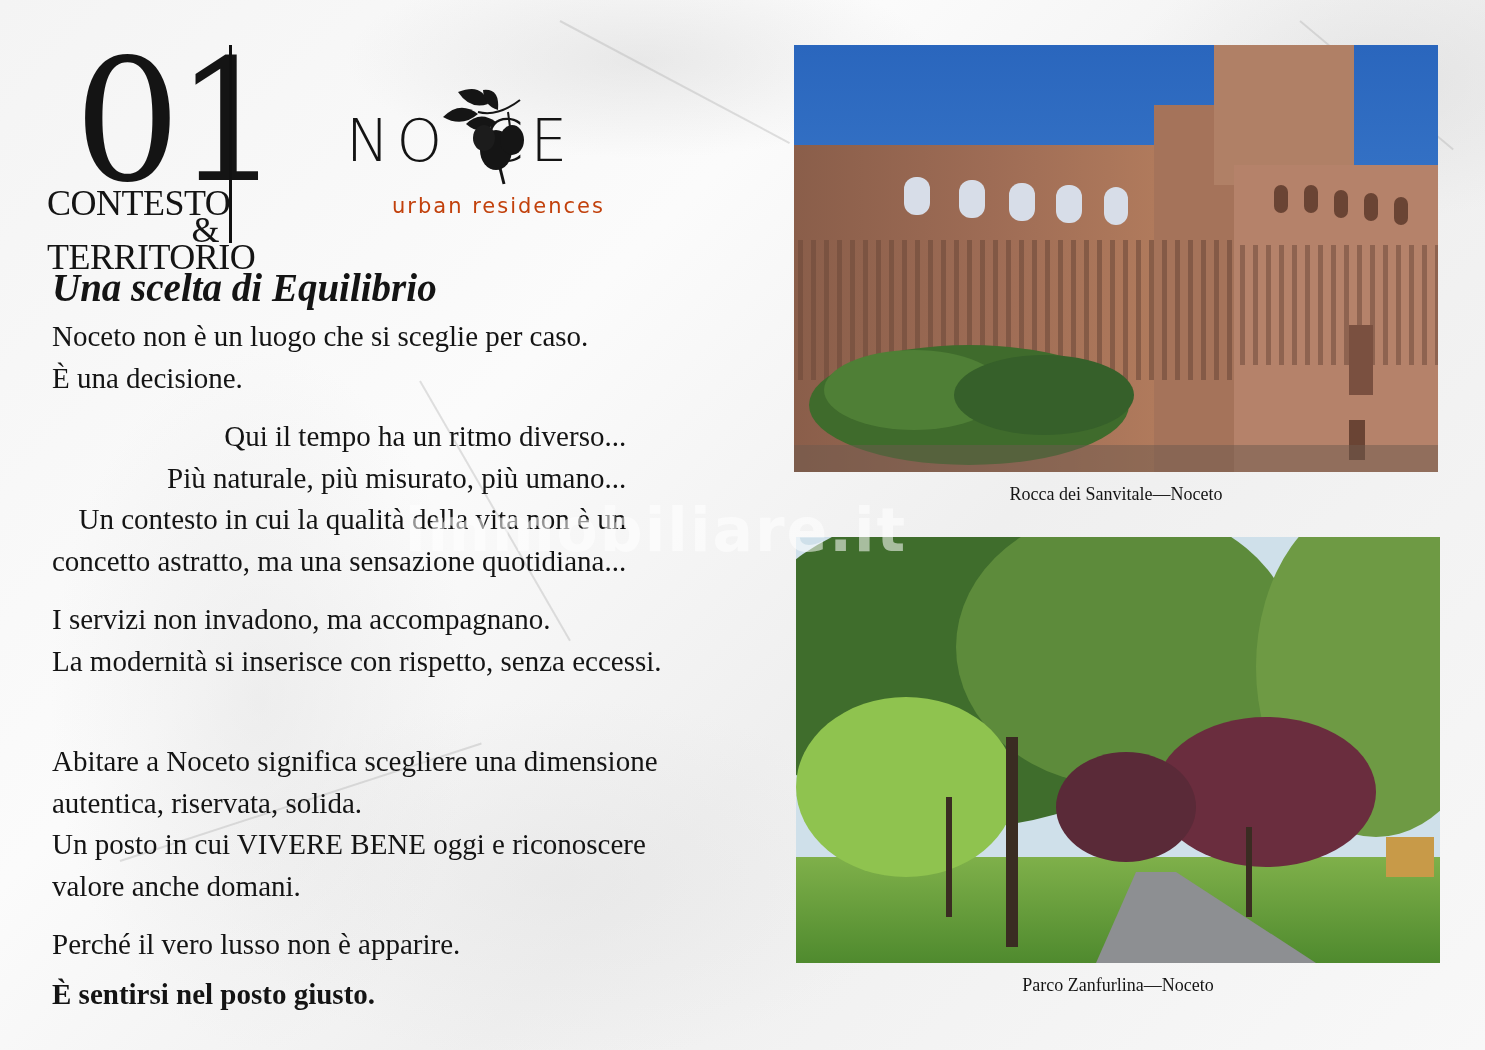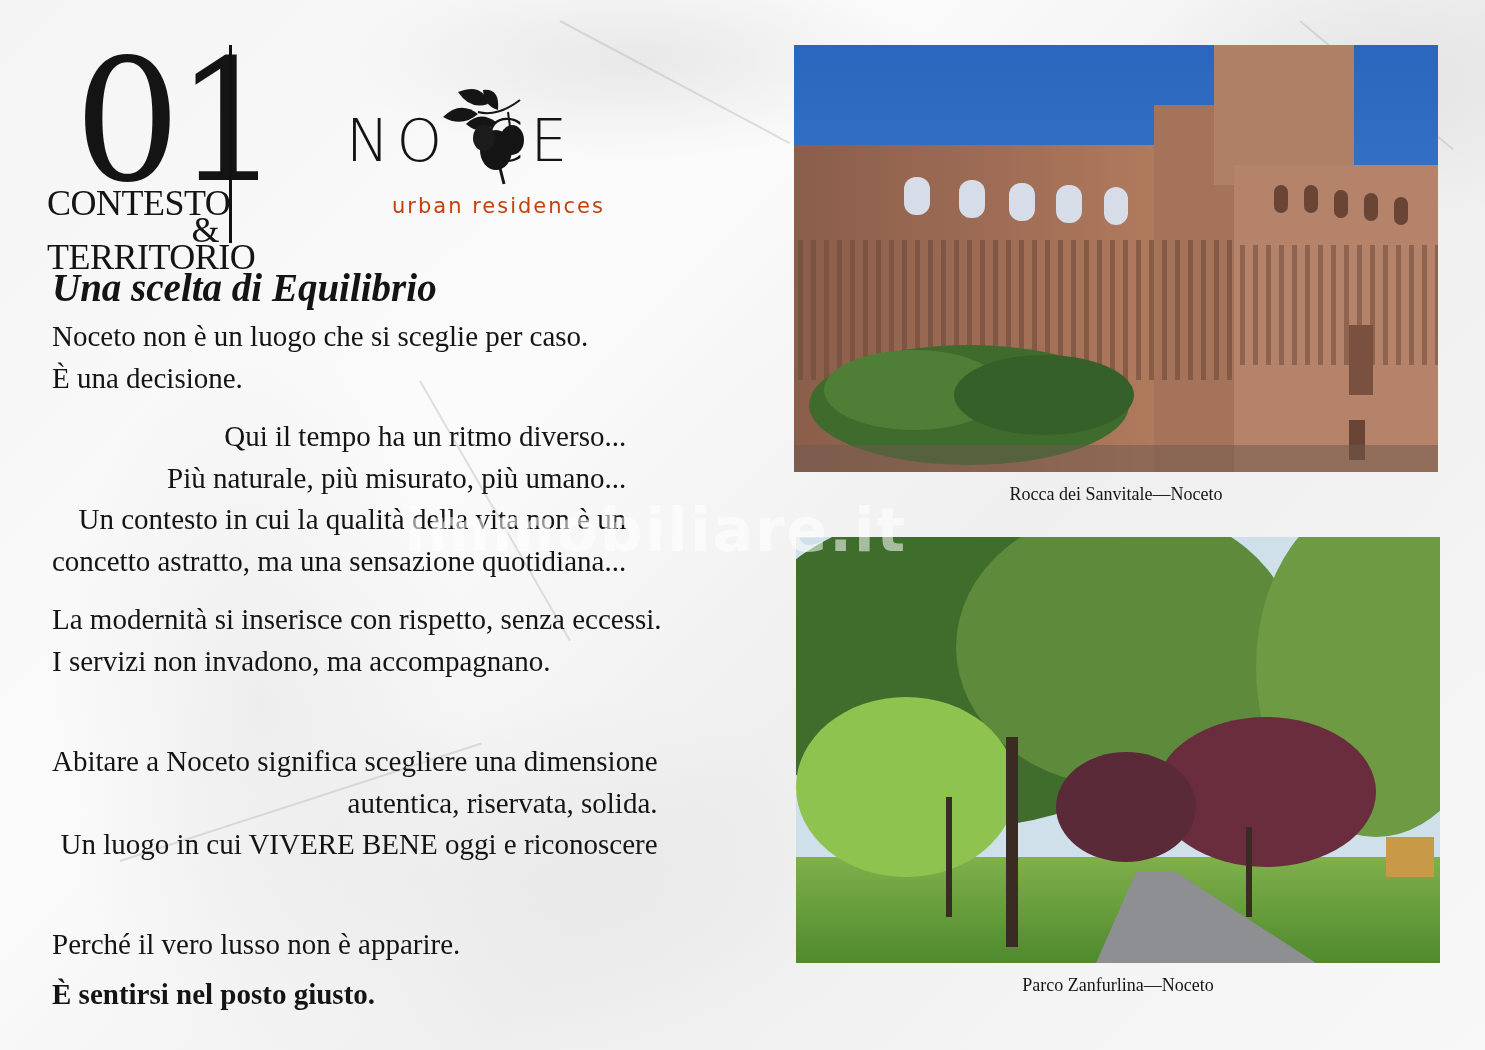--- a/index.html
+++ b/index.html
@@ -68,27 +68,28 @@
   <p>Noceto non è un luogo che si sceglie per caso.</p>
   <p>È una decisione.</p>
 </div>
 <div class="para" style="top:416px;text-align:right;">
   <p>Qui il tempo ha un ritmo diverso...</p>
   <p>Più naturale, più misurato, più umano...</p>
   <p>Un contesto in cui la qualità della vita non è un</p>
   <p>concetto astratto, ma una sensazione quotidiana...</p>
 </div>
 <div class="para" style="top:599px;">
+  <p>I servizi non invadono, ma accompagnano.</p>
   <p>La modernità si inserisce con rispetto, senza eccessi.</p>
-  <p>I servizi non invadono, ma accompagnano.</p>
 </div>
-<div class="para" style="top:741px;text-align:right;">
+<div class="para" style="top:741px;">
   <p>Abitare a Noceto significa scegliere una dimensione</p>
   <p>autentica, riservata, solida.</p>
-  <p>Un luogo in cui VIVERE BENE oggi e riconoscere</p>
+  <p>Un posto in cui VIVERE BENE oggi e riconoscere</p>
+  <p>valore anche domani.</p>
 </div>
 <div class="para" style="top:924px;">
   <p>Perché il vero lusso non è apparire.</p>
 </div>
 <div class="para strong" style="top:974px;">
   <p>È sentirsi nel posto giusto.</p>
 </div>
 
 <div class="photo" style="left:794px;top:45px;width:644px;height:427px;">
   <svg width="644" height="427" viewBox="0 0 644 427">

